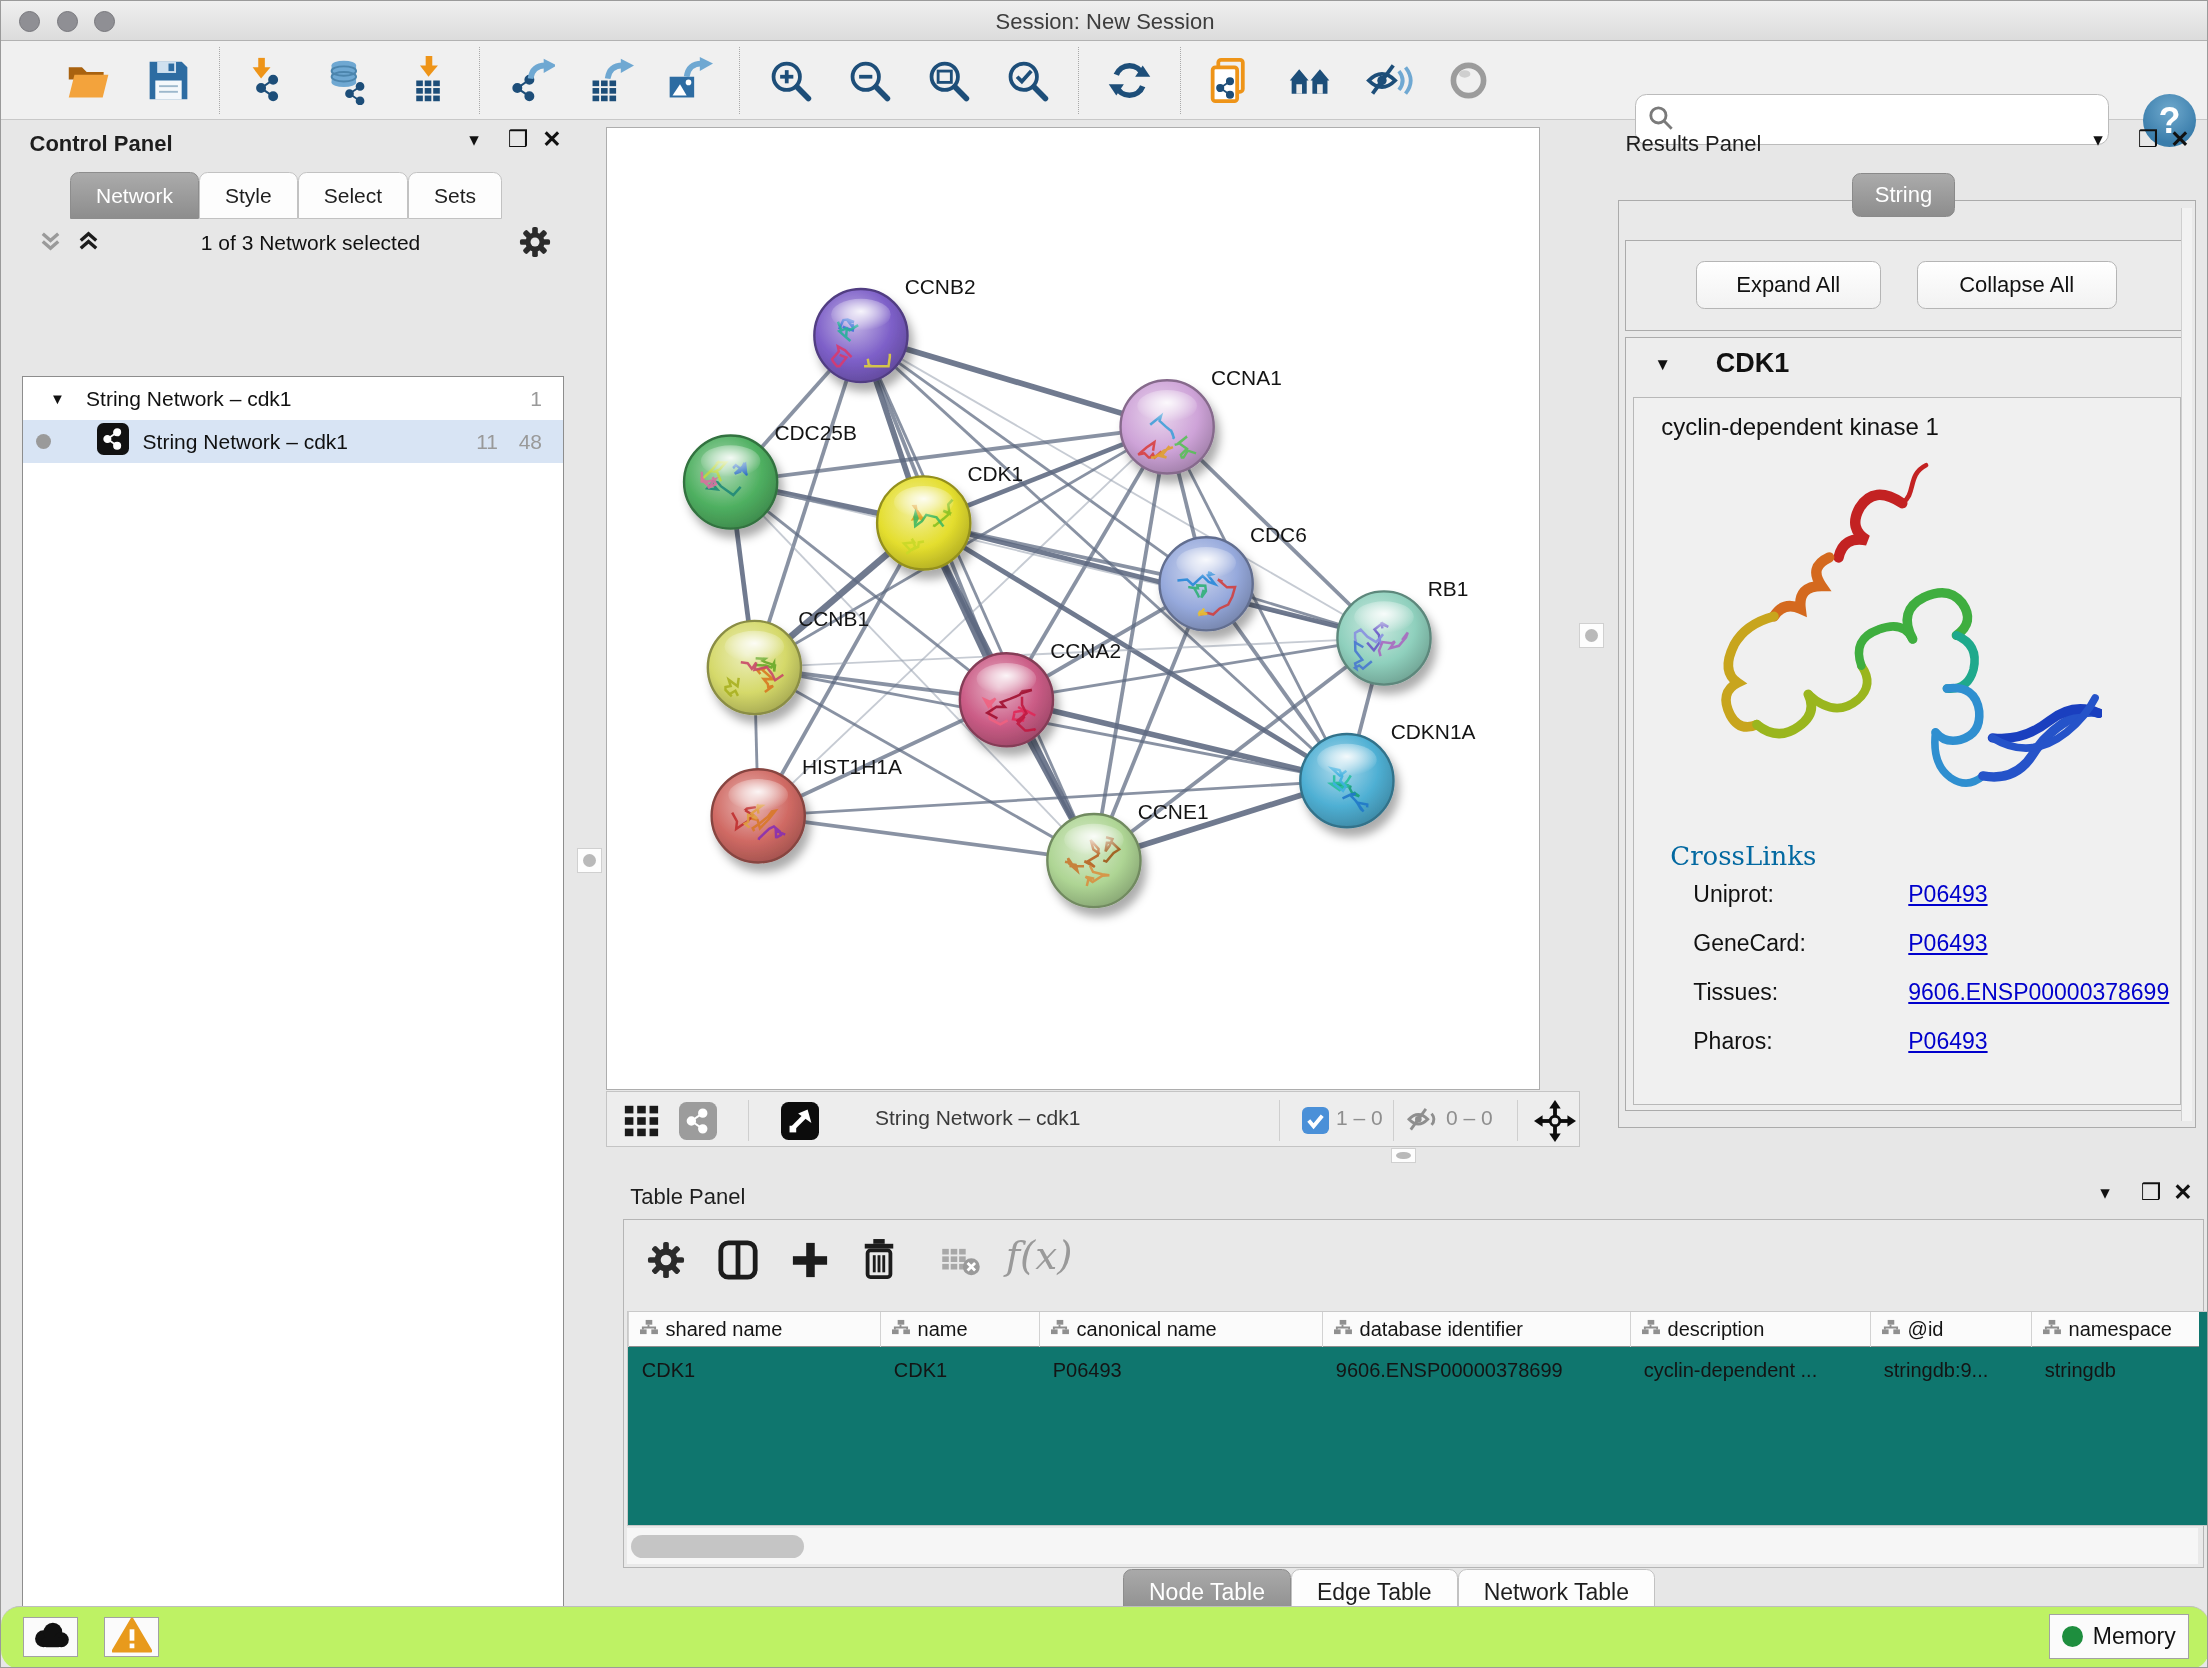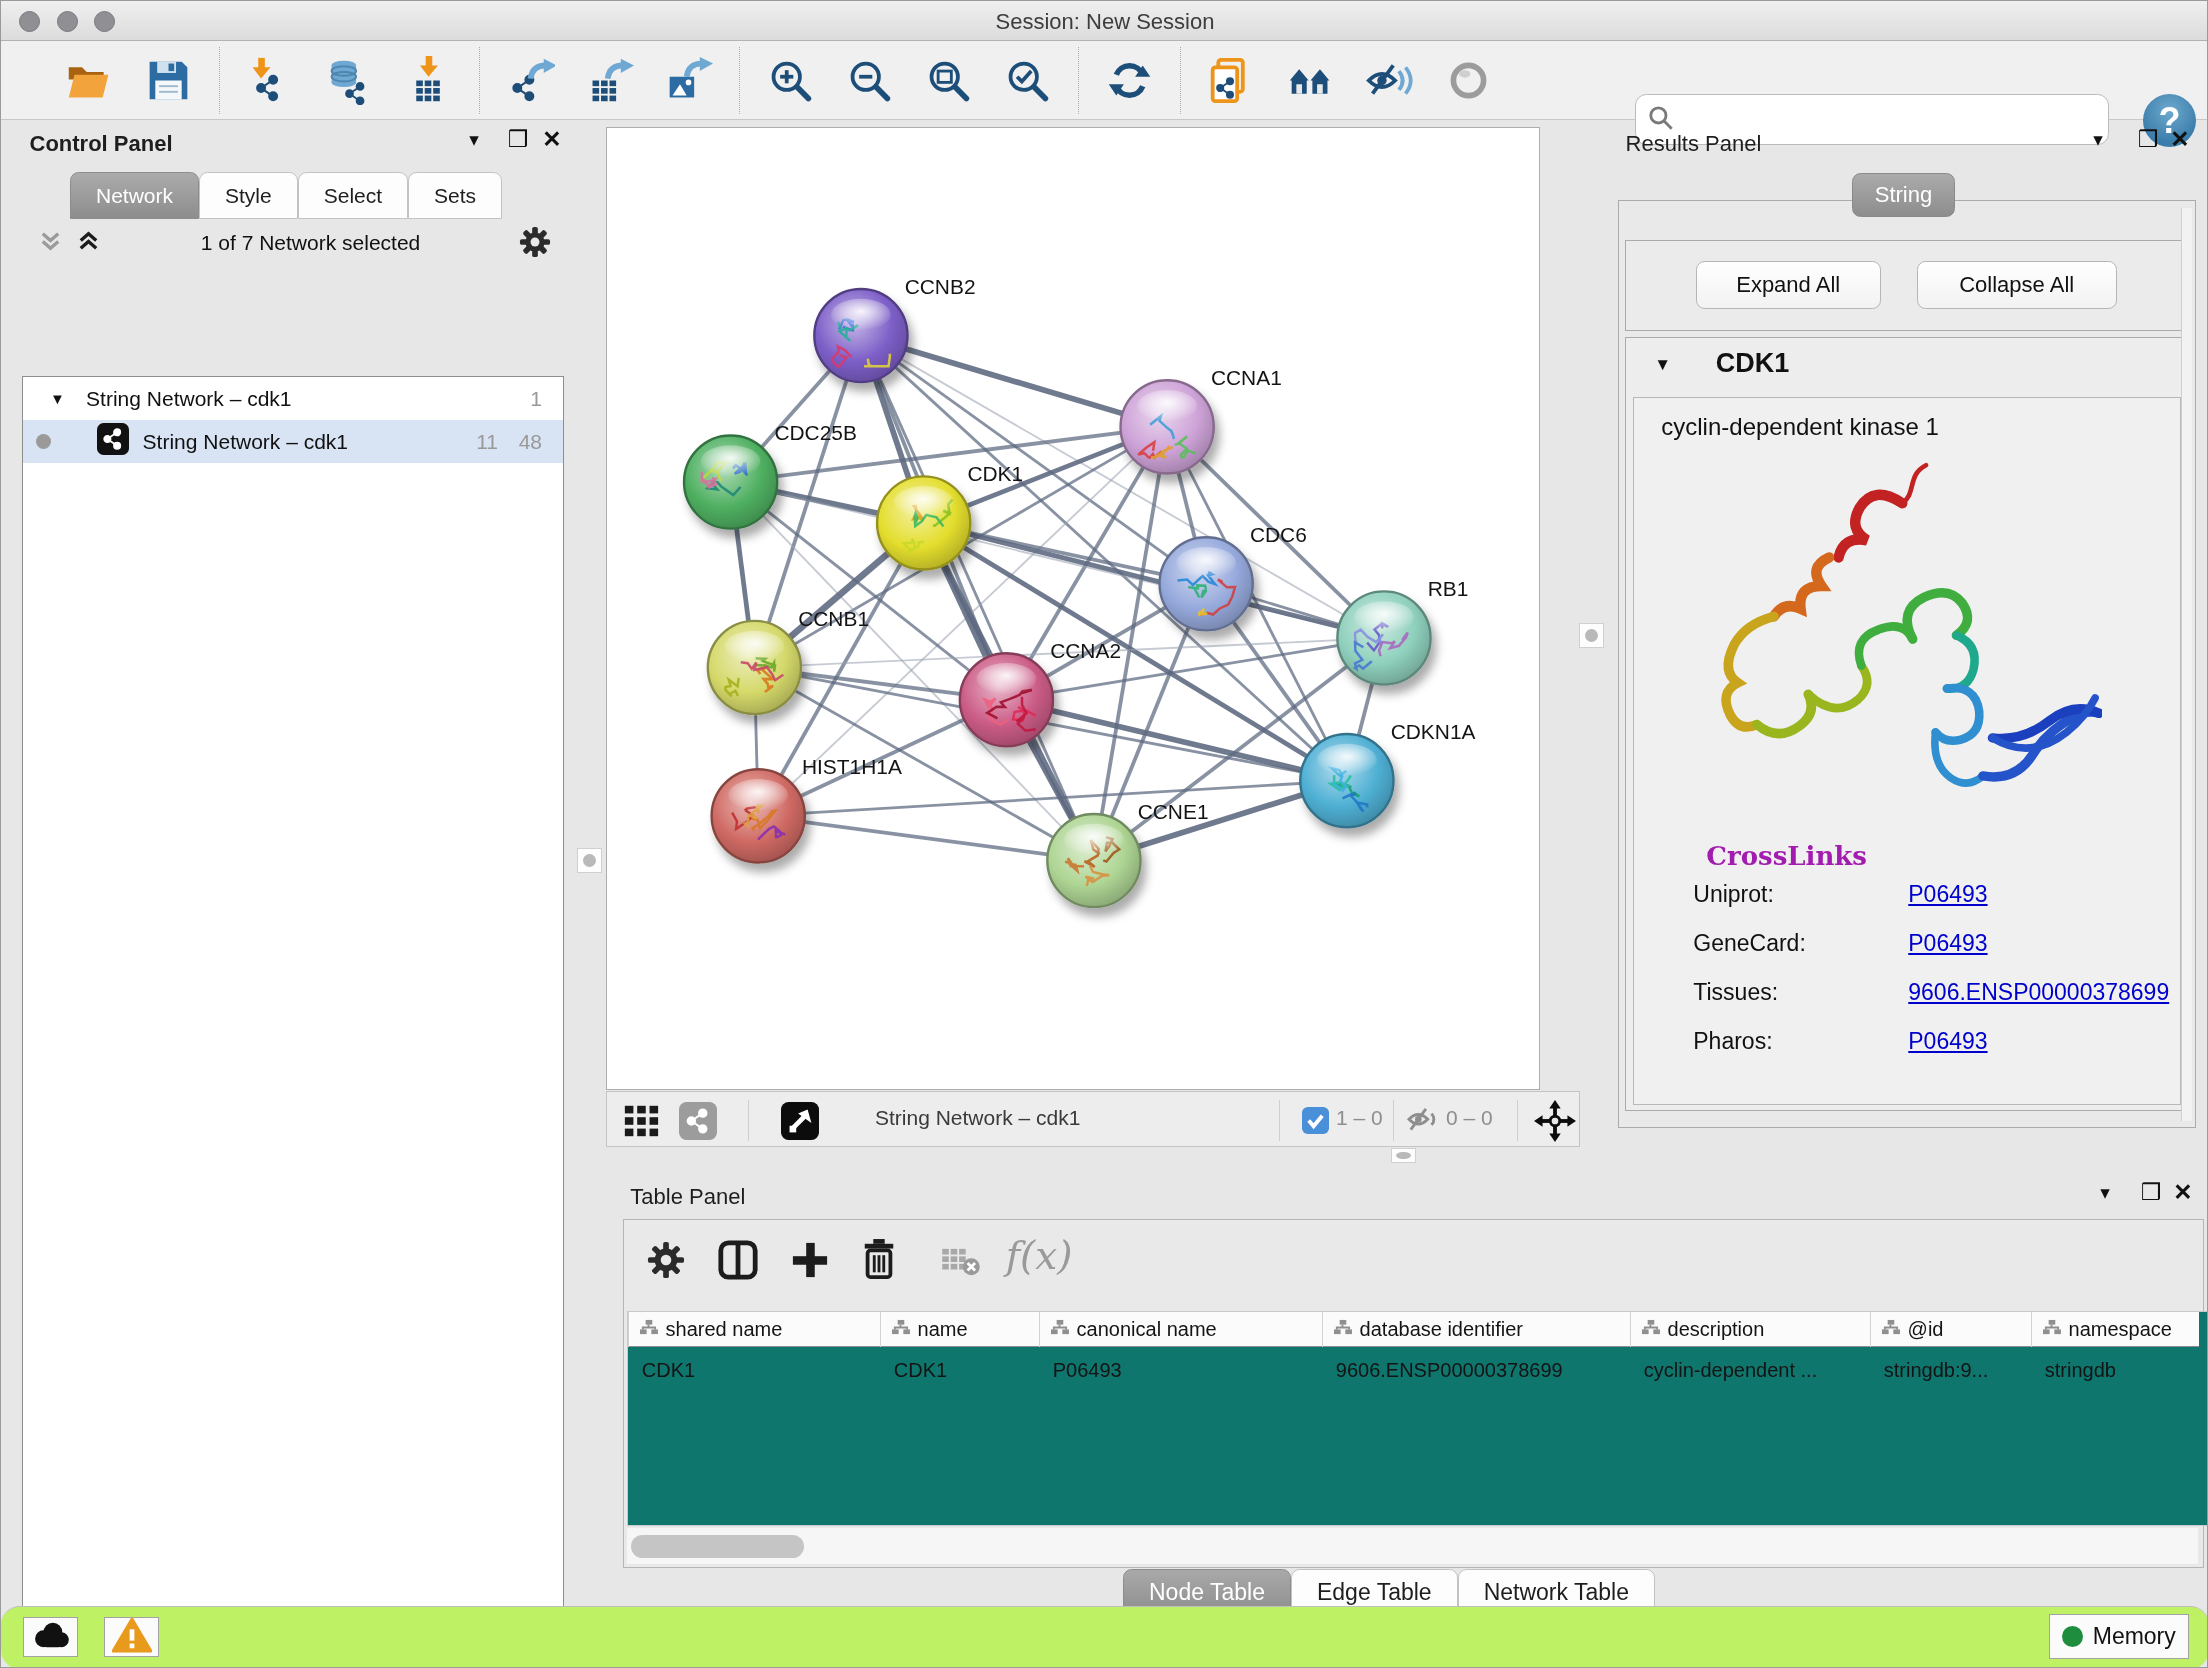--- a/index.html
+++ b/index.html
@@ -289,21 +289,21 @@
         <div class="tabbtn">Sets</div>
       </div>
 
     <div class="abs" style="left:21px;top:107px;width:542px;height:32px;display:flex;align-items:center;">
       <span id="chev-dn" style="margin-left:15px"><svg width="27" height="27" viewBox="0 0 28 28">
             <path d="M6,6 l8,7 8,-7 M6,14 l8,7 8,-7" stroke="#9a9a9a" stroke-width="3.5" fill="none"></path>
           </svg></span>
       <span id="chev-up" style="margin-left:11.4px"><svg width="27" height="27" viewBox="0 0 28 28">
             <path d="M6,13 l8,-7 8,7 M6,21 l8,-7 8,7" stroke="#1c1c1c" stroke-width="3.5" fill="none"></path>
           </svg></span>
-      <span style="flex:1;text-align:center;font-size:21px;color:#111;">1 of 7 Network selected</span>
+      <span style="flex:1;text-align:center;font-size:21px;color:#111;">1 of 3 Network selected</span>
       <span id="cp-gear" style="margin-right:13.3px"><svg width="32" height="32" viewBox="0 0 34 34">
             <rect x="14" y="1" width="6" height="32" rx="2" fill="#2b2b2b" transform="rotate(0 17 17)"></rect>
             <rect x="14" y="1" width="6" height="32" rx="2" fill="#2b2b2b" transform="rotate(45 17 17)"></rect>
             <rect x="14" y="1" width="6" height="32" rx="2" fill="#2b2b2b" transform="rotate(90 17 17)"></rect>
             <rect x="14" y="1" width="6" height="32" rx="2" fill="#2b2b2b" transform="rotate(135 17 17)"></rect>
             <circle cx="17" cy="17" r="10.2" fill="#2b2b2b"></circle>
             <circle cx="17" cy="17" r="4.760000000000001" fill="#e9e9e9"></circle>
           </svg></span>
     </div>
 
@@ -647,21 +647,21 @@
             <path d="M197,226 q-10,-28 18,-38 q26,-10 36,10" stroke="#3fae3f" stroke-width="9" fill="none" stroke-linecap="round"></path>
             <path d="M251,198 q-16,-30 12,-44 q26,-12 40,6 q14,20 -6,34" stroke="#3fae3f" stroke-width="10" fill="none" stroke-linecap="round"></path>
             <path d="M297,194 q24,10 18,36 q-6,22 -28,20" stroke="#1fa98c" stroke-width="9" fill="none" stroke-linecap="round"></path>
             <path d="M287,250 q30,-4 34,24 q2,24 -20,30 q-16,4 -26,-8" stroke="#2f8fd0" stroke-width="9" fill="none" stroke-linecap="round"></path>
             <path d="M275,296 q-4,34 16,48 q18,12 34,-2" stroke="#2f8fd0" stroke-width="8" fill="none" stroke-linecap="round"></path>
             <path d="M325,342 q34,6 52,-22 q16,-26 44,-40 q14,-8 26,-4" stroke="#2553c9" stroke-width="10" fill="none" stroke-linecap="round"></path>
             <path d="M447,276 q-26,-12 -52,8 q-28,22 -60,18" stroke="#1a3fbf" stroke-width="10" fill="none" stroke-linecap="round"></path>
             <path d="M335,302 q40,24 78,-6 q20,-16 30,-36" stroke="#2553c9" stroke-width="8" fill="none" stroke-linecap="round"></path>
           </svg>
 
-        <div class="abs serif" style="left:36px;top:443px;font-size:26px;font-weight:bold;color:#a21caf;margin-left:36px;">CrossLinks</div>
+        <div class="abs serif" style="left:36px;top:443px;font-size:26px;font-weight:normal;color:#0369a1;">CrossLinks</div>
         <div class="abs" style="left:59px;top:483px;width:476px;" id="xl-rows">
             <div class="xlrow serif"><span style="display: inline-block; width: 215px; color: rgb(17, 17, 17);">Uniprot:</span><a href="#">P06493</a></div>
             <div class="xlrow serif"><span style="display: inline-block; width: 215px; color: rgb(17, 17, 17);">GeneCard:</span><a href="#">P06493</a></div>
             <div class="xlrow serif"><span style="display: inline-block; width: 215px; color: rgb(17, 17, 17);">Tissues:</span><a href="#">9606.ENSP00000378699</a></div>
             <div class="xlrow serif"><span style="display: inline-block; width: 215px; color: rgb(17, 17, 17);">Pharos:</span><a href="#">P06493</a></div>
           </div>
       </div>
     </div>
     <div class="abs" style="left:563px;top:88px;width:11.4px;height:913px;background:#f2f2f2;border-left:1px solid #cfcfcf;"></div>
   </div>

